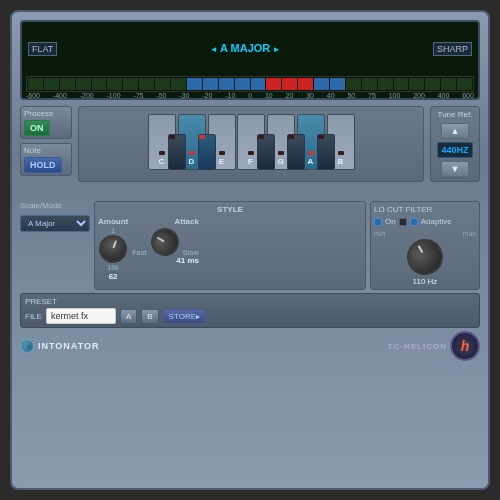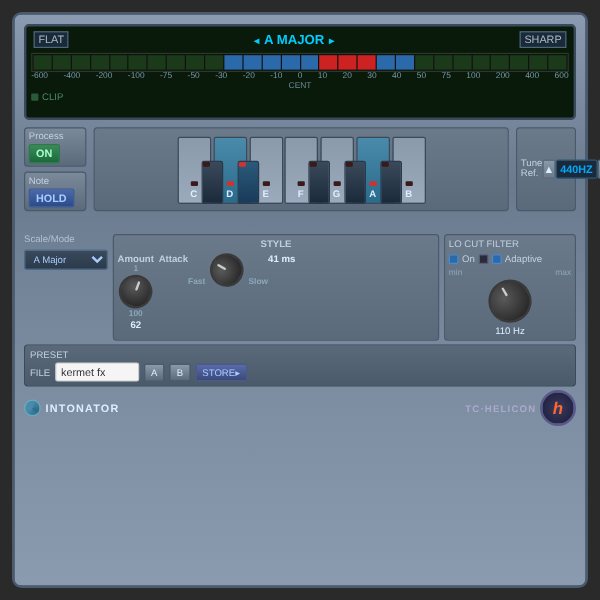--- a/index.html
+++ b/index.html
@@ -29,22 +29,22 @@
       border: 2px solid #3a4a5a;
       border-radius: 4px;
       height: 80px;
       margin-bottom: 6px;
       position: relative;
       overflow: hidden;
     }
     .display-top {
       display: flex;
       justify-content: space-between;
-      align-items: flex-end;
-      padding: 4px 6px;
+      align-items: flex-start;
+      padding: 20px 6px;
     }
     .flat-label, .sharp-label {
       color: #aabbc0;
       font-size: 9px;
       border: 1px solid #4a6a7a;
       padding: 1px 3px;
       background: #1a2a3a;
     }
     .key-display {
       color: #00ccff;
@@ -219,20 +219,21 @@
     .key-led.off { background: #3a1a1a; }
 
     
     .tune-ref {
       width: 50px;
       background: linear-gradient(180deg, #6a7a8a, #5a6a7a);
       border: 1px solid #4a5a6a;
       border-radius: 3px;
       padding: 3px;
       display: flex;
+      flex-direction: column;
       align-items: center;
     }
     .tune-label {
       color: #c0d0e0;
       font-size: 8px;
       margin-bottom: 3px;
     }
     .tune-btn {
       width: 28px;
       height: 16px;
@@ -396,22 +397,22 @@
       transform: translateX(-50%);
       border-radius: 1px;
     }
     .knob-value {
       color: #ddeeff;
       font-size: 8px;
       text-align: center;
     }
     .attack-group {
       display: flex;
-      flex-direction: row;
-      align-items: flex-start;
+      flex-direction: column;
+      align-items: flex-end;
     }
     .attack-label { color: #c0d0e0; font-size: 8px; margin-bottom: 2px; }
     .attack-knob-row {
       display: flex;
       gap: 4px;
       align-items: flex-end;
     }
     .attack-sub {
       display: flex;
       flex-direction: column;

